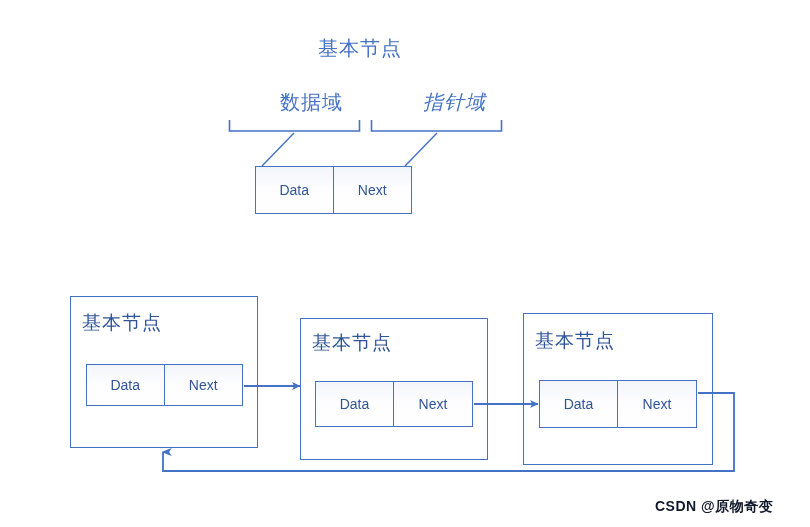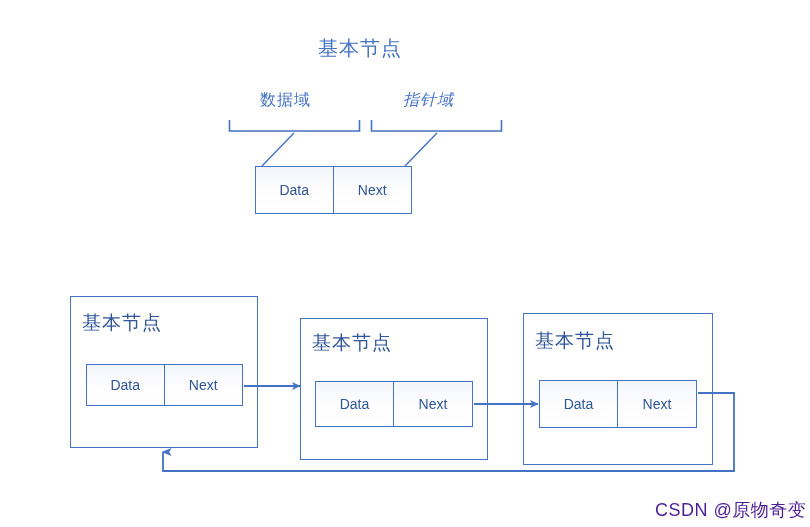--- a/index.html
+++ b/index.html
@@ -22,24 +22,25 @@
   
   .section-title {
     color: #4472C4;
     font-size: 20px;
     line-height: 1;
     white-space: nowrap;
     letter-spacing: 1px;
   }
   .field-label {
     color: #4472C4;
-    font-size: 16px;
+    font-size: 20px;
     line-height: 1;
     white-space: nowrap;
     letter-spacing: 1px;
+    margin-left: 20px;
   }
   .node-title {
     color: #2F5597;
     font-size: 19px;
     line-height: 1;
     white-space: nowrap;
     letter-spacing: 1px;
   }
 
   
@@ -73,24 +74,25 @@
   
   #overlay {
     position: absolute;
     left: 0; top: 0;
     width: 810px; height: 527px;
     pointer-events: none;
   }
 
   
   .watermark {
-    color: #4c1d95;
-    font-size: 18px;
+    color: #0f172a;
+    font-size: 14px;
     white-space: nowrap;
     letter-spacing: 0.5px;
+    font-weight: bold;
   }
 </style>
 </head>
 <body>
 
 <div id="canvas">
 
   <div class="abs section-title" style="left:318px; top:38px;">基本节点</div>
 
   <div class="abs field-label" style="left:260px; top:92px;">数据域</div>

